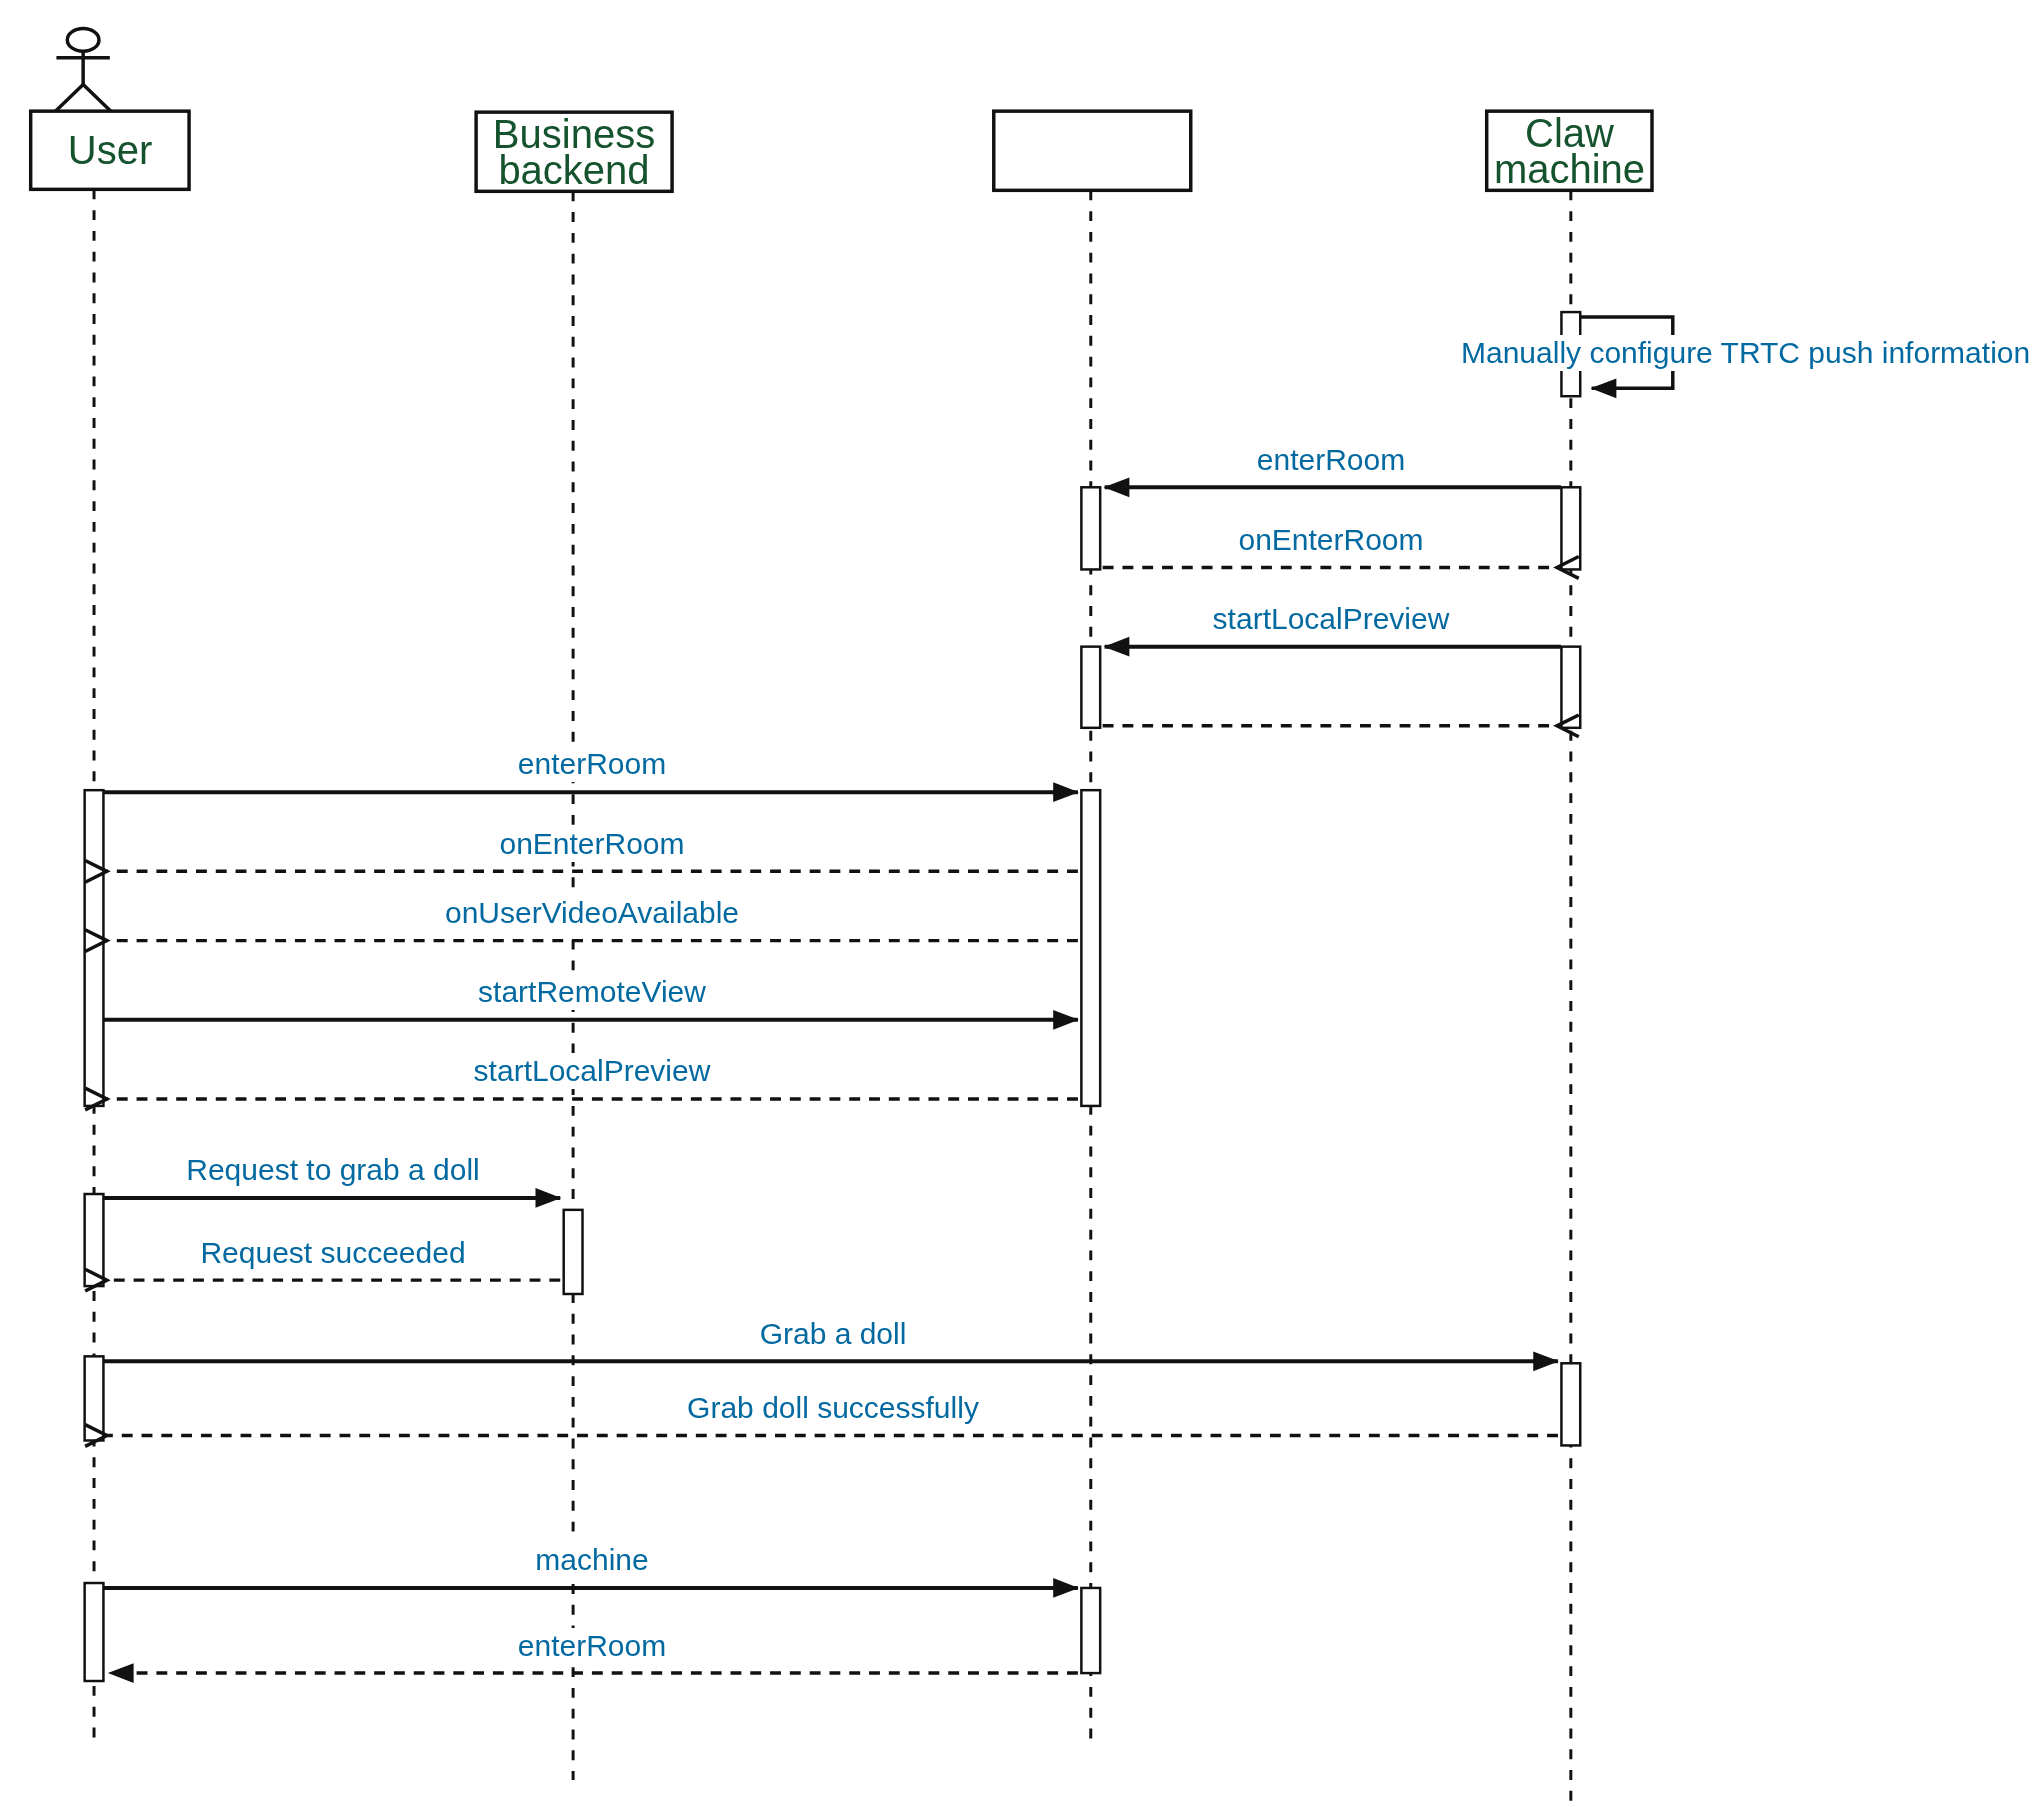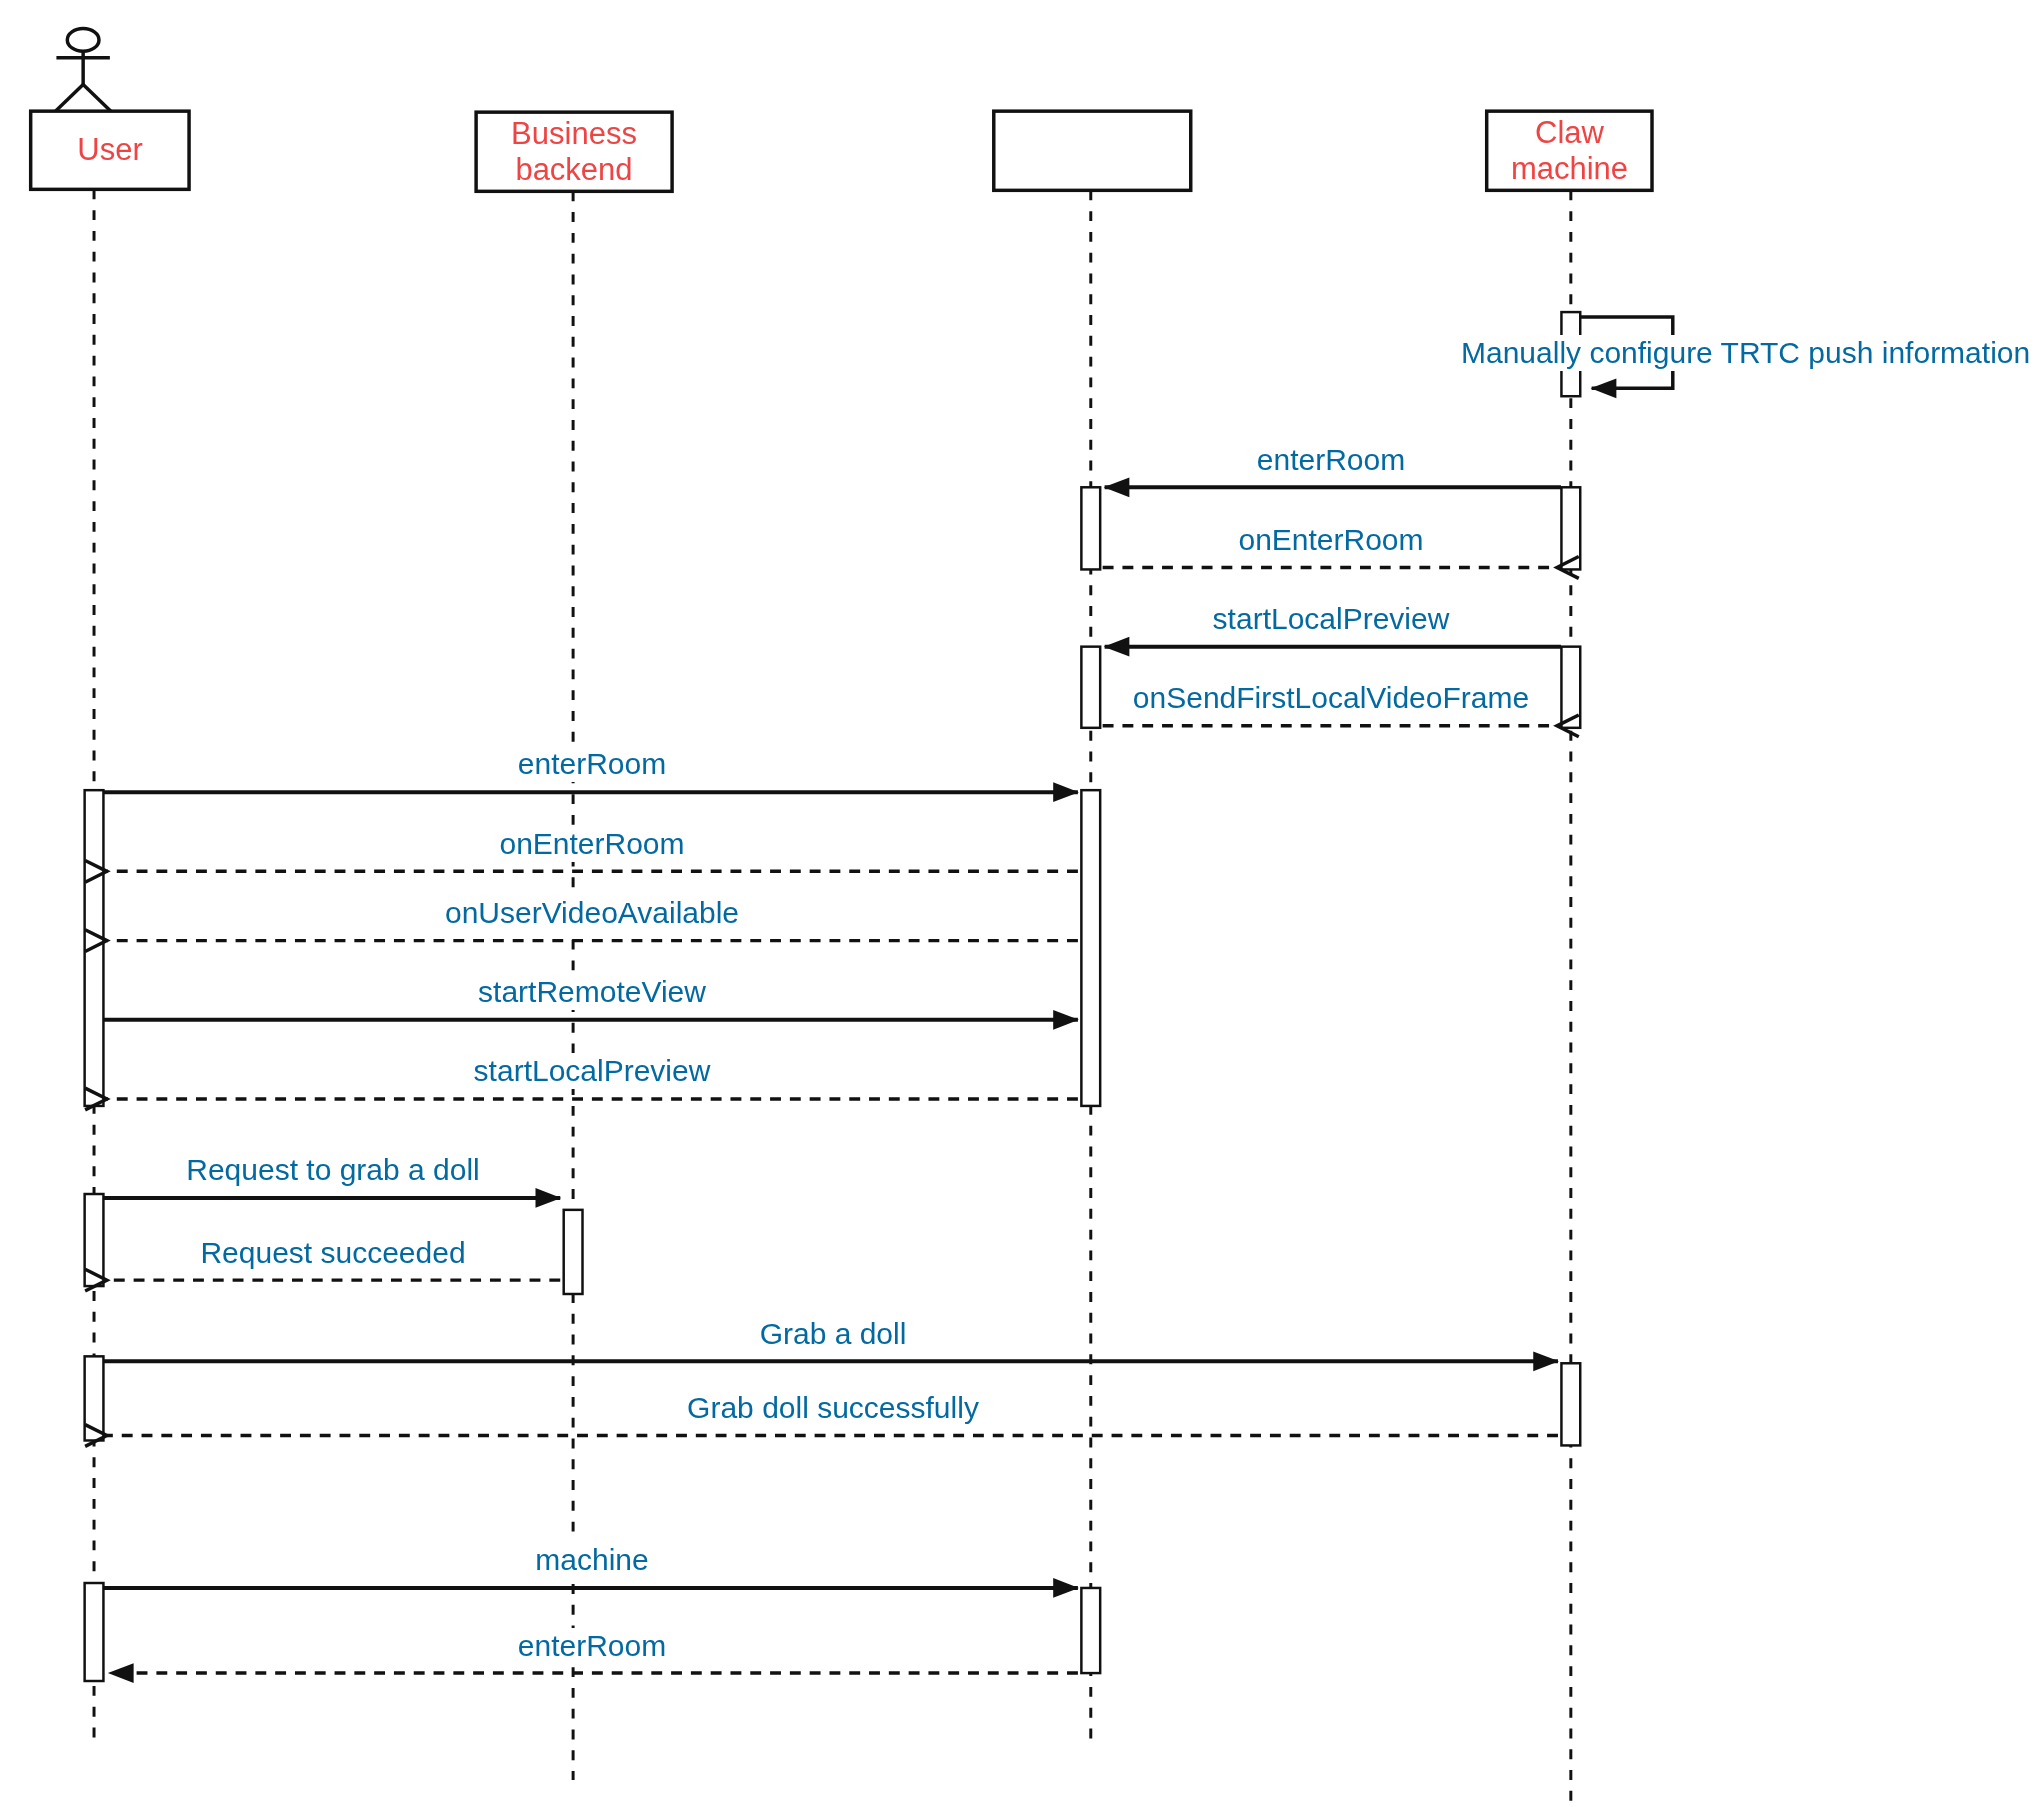--- a/index.html
+++ b/index.html
@@ -23,23 +23,23 @@
     color:#0369a1;
     text-align:center;
   }
   .msg-label.no-center{transform:none;}
   .participant-label{
     position:absolute;
     display:flex;
     align-items:center;
     justify-content:center;
     text-align:center;
-    font-size:31px;
+    font-size:40px;
     line-height:36px;
-    color:#ef4444;
+    color:#14532d;
   }
 </style>
 </head>
 <body>
 
 <div class="diagram">
 
   <svg width="2041" height="1808" viewBox="0 0 2062 1826">
     <defs>
       <marker id="mF" markerUnits="userSpaceOnUse" markerWidth="28" markerHeight="22" refX="26" refY="11" orient="auto">
@@ -113,21 +113,20 @@
   </svg>
 
   <div class="participant-label" style="left:31px;top:111px;width:158px;height:78px;">User</div>
   <div class="participant-label" style="left:476px;top:112px;width:196px;height:79px;padding:0 16px;box-sizing:border-box;">Business backend</div>
   <div class="participant-label" style="left:1487px;top:111px;width:165px;height:79px;padding:8px 18px;box-sizing:border-box;">Claw machine</div>
 
   <div class="msg-label no-center" style="left:1453px;top:335px;">Manually configure TRTC push information</div>
   <div class="msg-label" style="left:1331px;top:442px;">enterRoom</div>
   <div class="msg-label" style="left:1331px;top:522px;">onEnterRoom</div>
   <div class="msg-label" style="left:1331px;top:601px;">startLocalPreview</div>
-  <div class="msg-label" style="left:1331px;top:680px;">onSendFirstLocalVideoFrame</div>
   <div class="msg-label" style="left:592px;top:746px;">enterRoom</div>
   <div class="msg-label" style="left:592px;top:826px;">onEnterRoom</div>
   <div class="msg-label" style="left:592px;top:895px;">onUserVideoAvailable</div>
   <div class="msg-label" style="left:592px;top:974px;">startRemoteView</div>
   <div class="msg-label" style="left:592px;top:1053px;">startLocalPreview</div>
   <div class="msg-label" style="left:333px;top:1152px;">Request to grab a doll</div>
   <div class="msg-label" style="left:333px;top:1235px;">Request succeeded</div>
   <div class="msg-label" style="left:833px;top:1316px;text-align:center;">Grab a doll</div>
   <div class="msg-label" style="left:833px;top:1390px;">Grab doll successfully</div>
   <div class="msg-label" style="left:592px;top:1542px;">machine</div>

